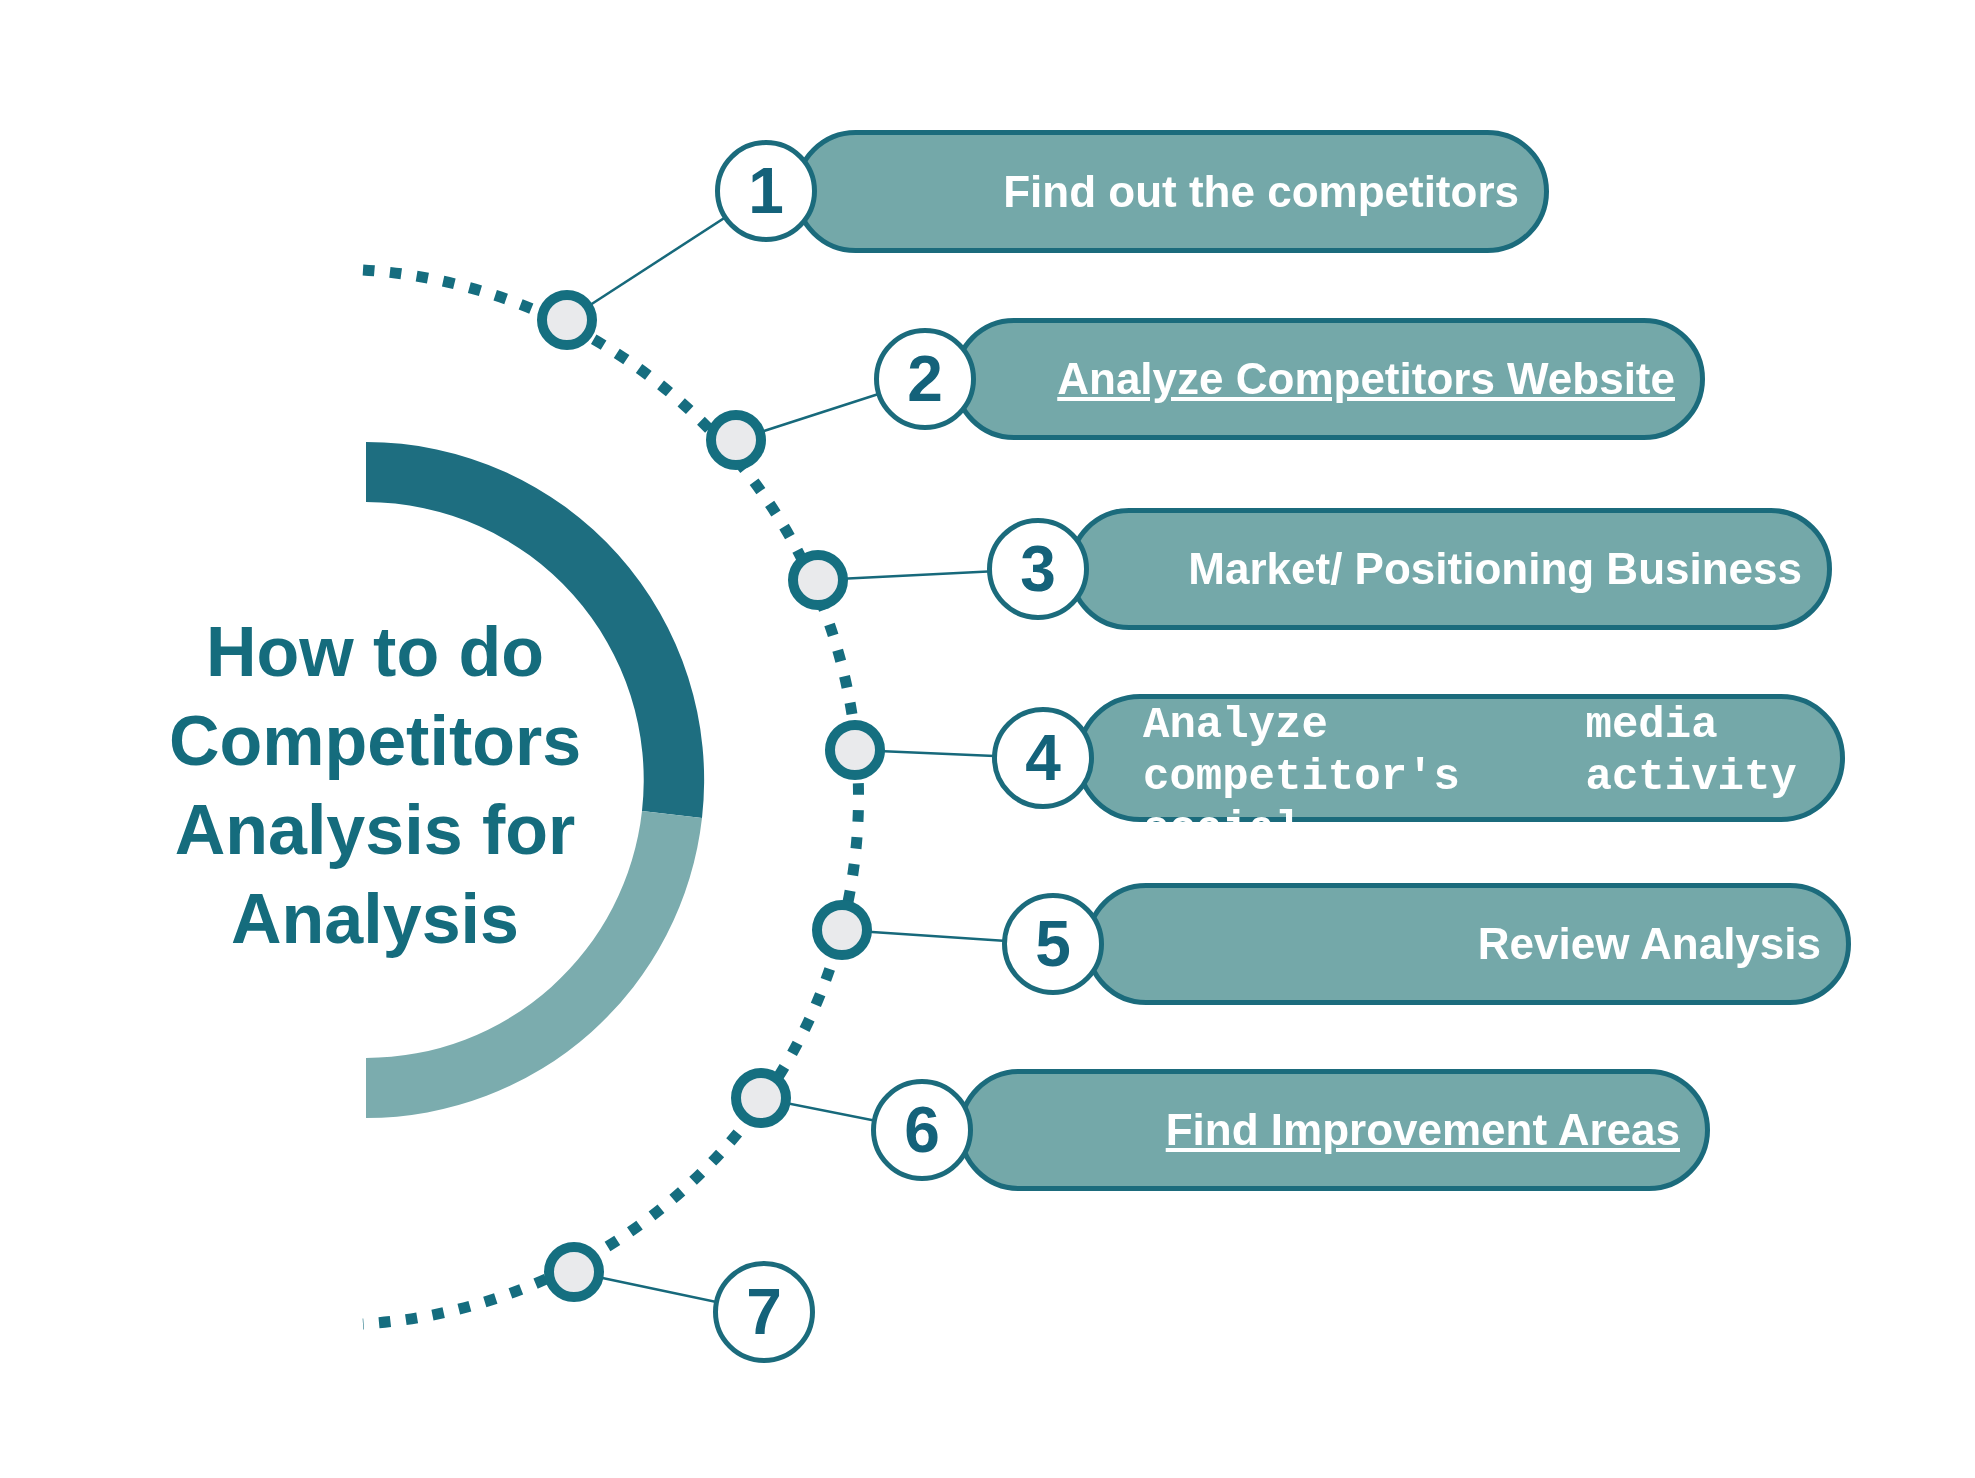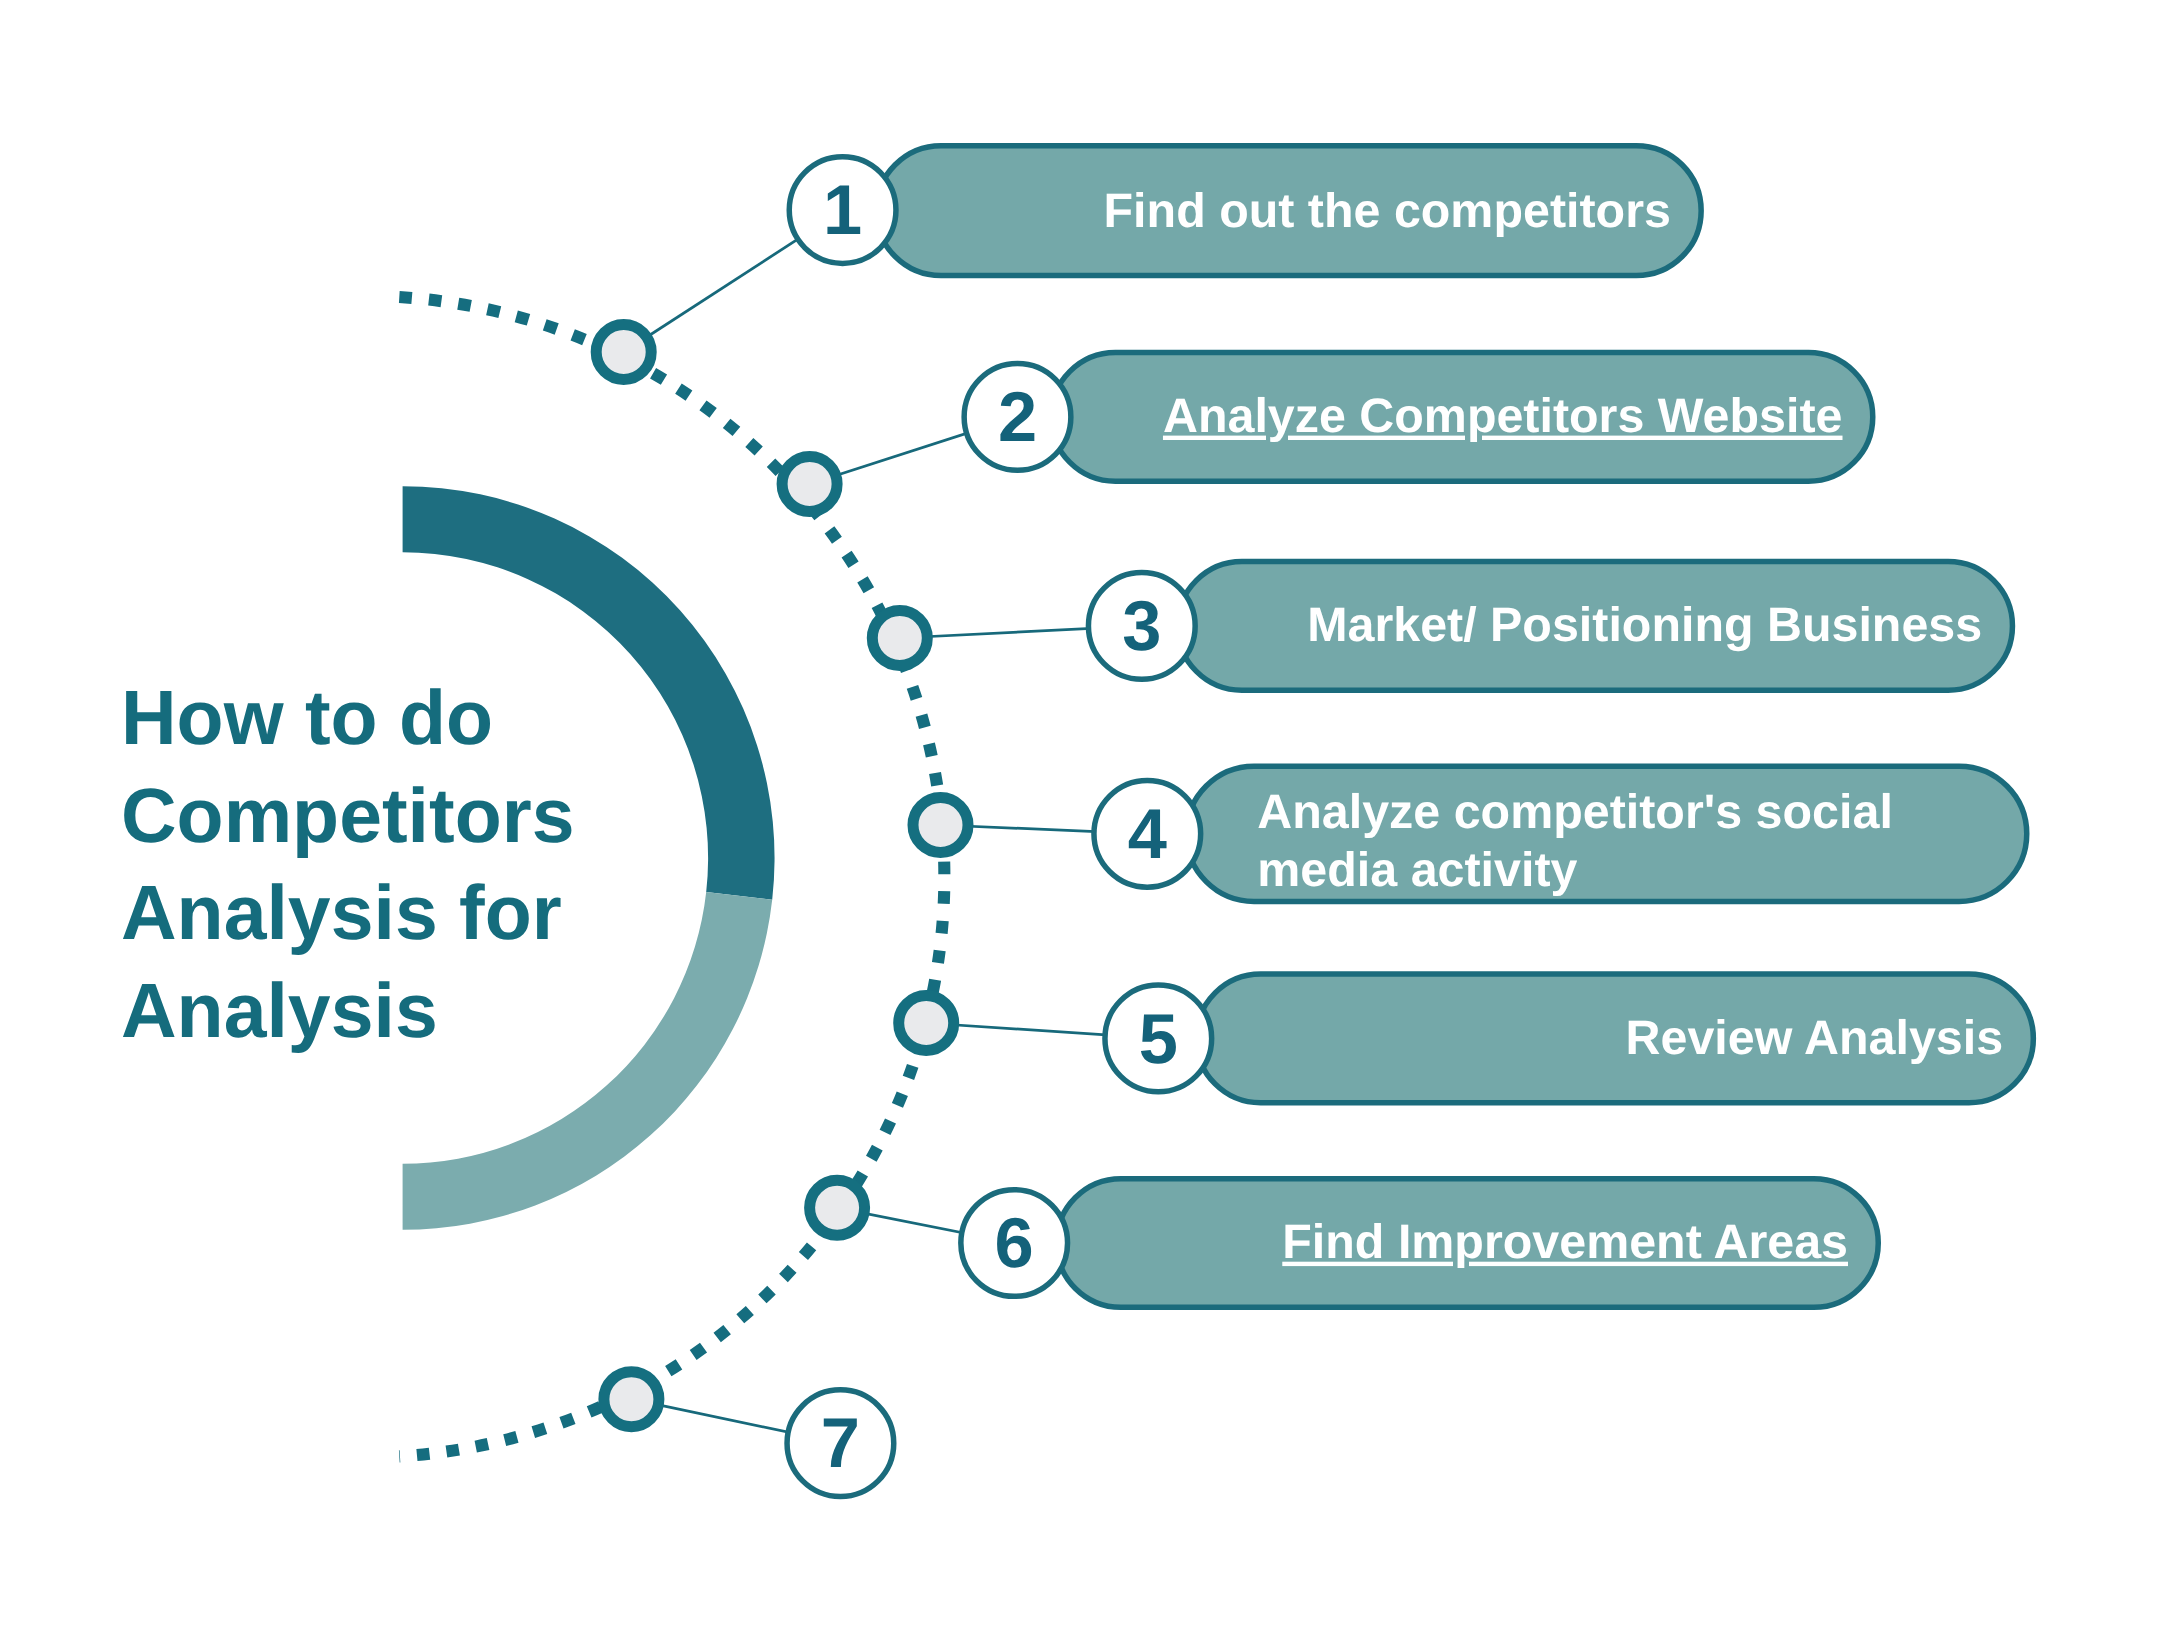--- a/index.html
+++ b/index.html
@@ -22,21 +22,21 @@
     left: 0;
     top: 0;
     z-index: 0;
   }
   
   .title {
     position: absolute;
     left: 110px;
     top: 608px;
     width: 530px;
-    text-align: left;
+    text-align: center;
     color: #156C7D;
     font-weight: bold;
     font-size: 70px;
     line-height: 89px;
     letter-spacing: 0px;
     z-index: 1;
   }
   .title span { display: block; }
 
   
@@ -51,25 +51,26 @@
     justify-content: flex-end;
     color: #ffffff;
     font-weight: bold;
     font-size: 44px;
     line-height: 52px;
     text-align: center;
     padding: 0 25px;
     z-index: 2;
   }
   .pill.left-align {
-    justify-content: flex-end;
+    justify-content: center;
     text-align: left;
-    flex-direction: column;
+    flex-direction: row;
     align-items: flex-start;
     padding-left: 62px;
+    font-family: Liberation Mono, monospace;
   }
   .pill.left-align span { display: block; }
 
   
   .num-badge {
     position: absolute;
     box-sizing: border-box;
     width: 102px;
     height: 102px;
     background: #ffffff;

